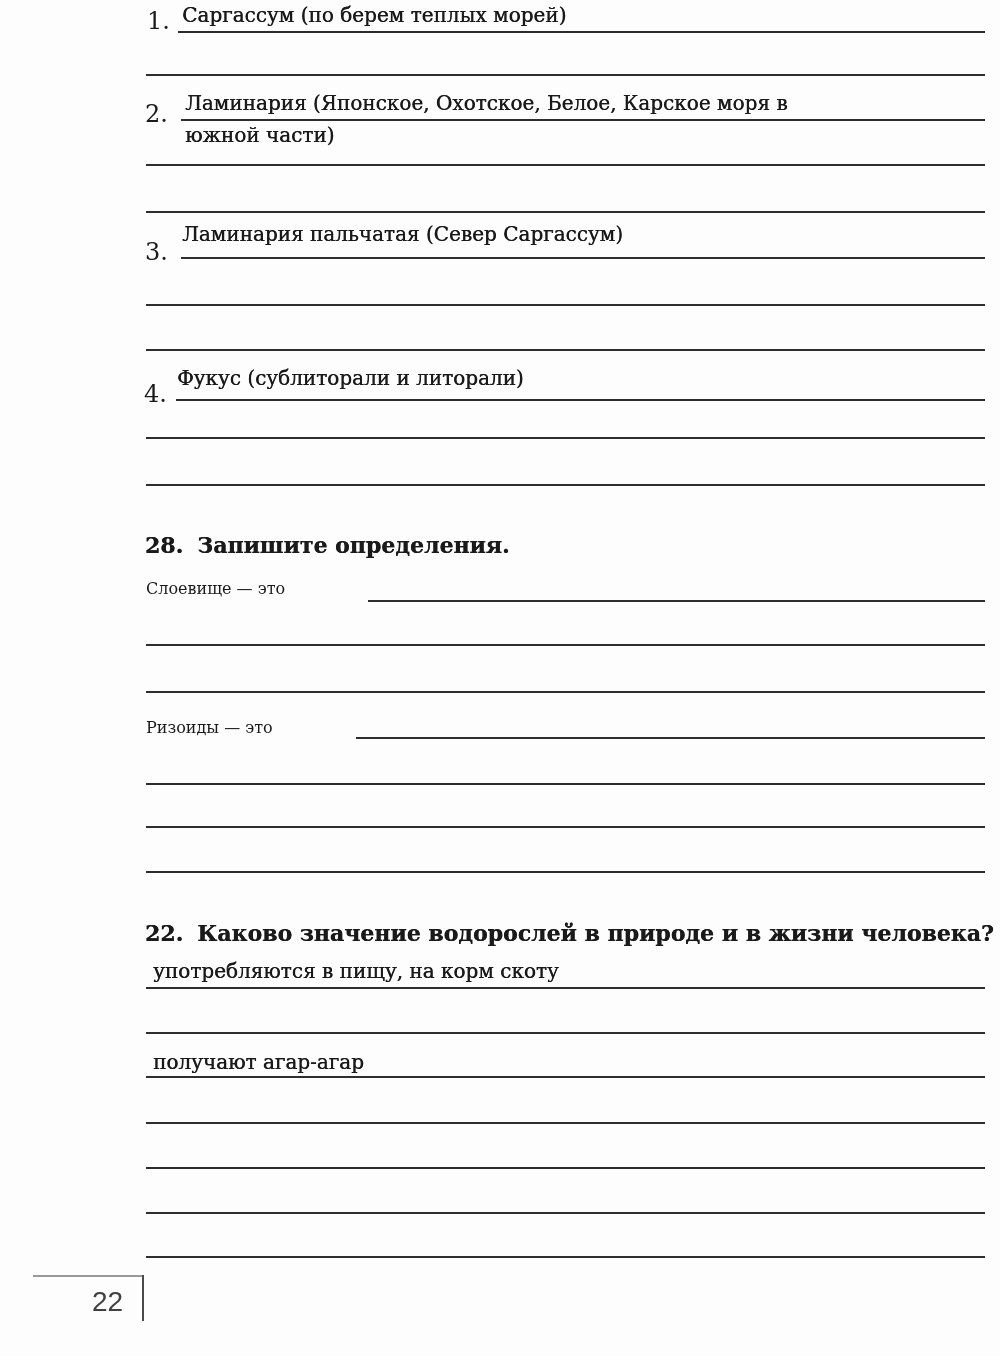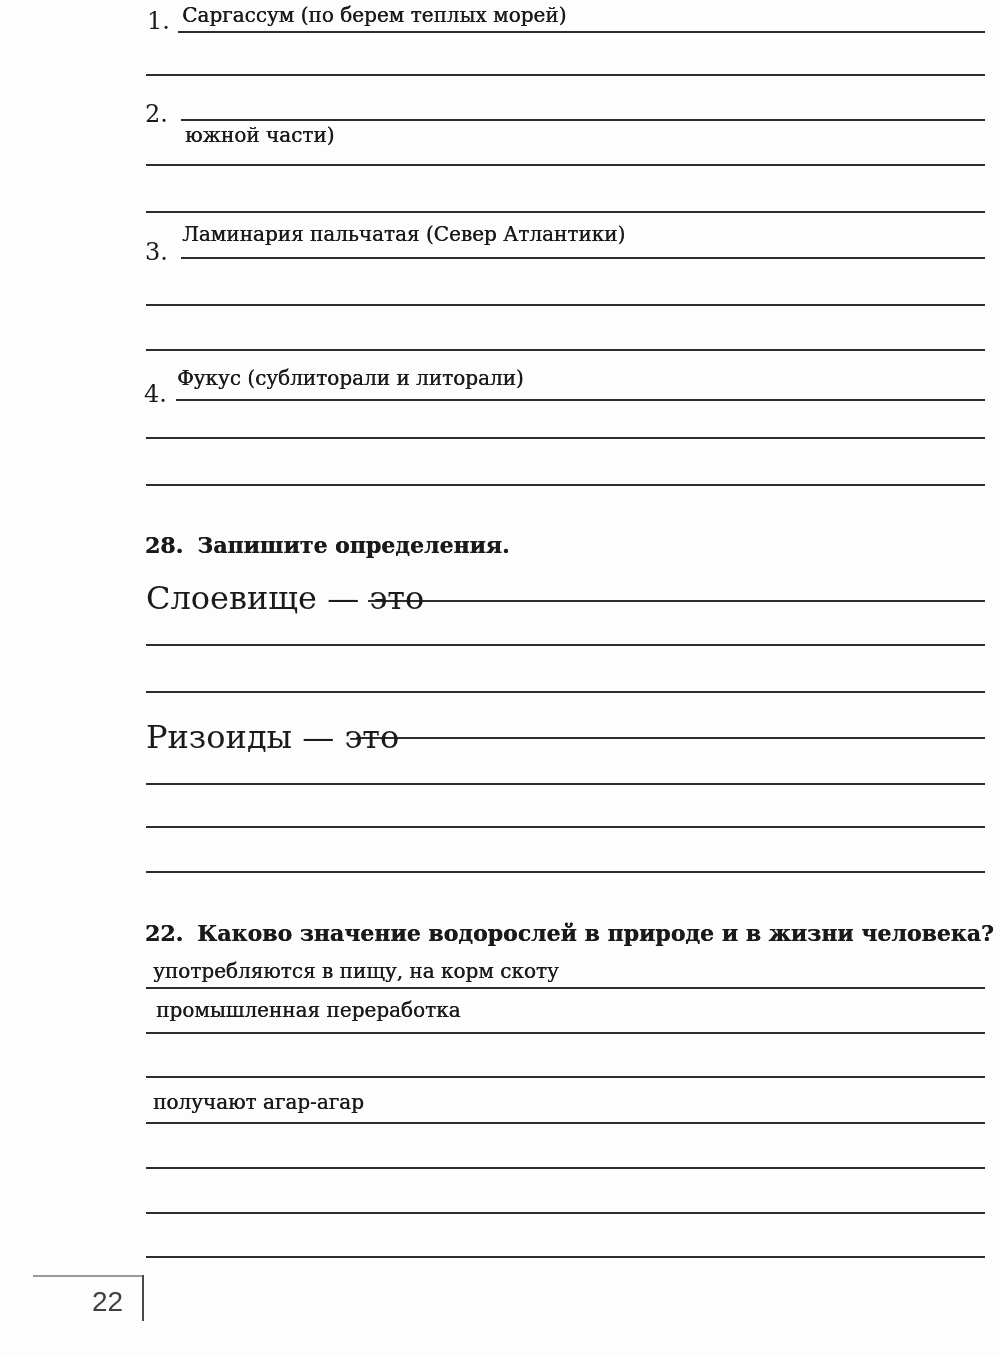--- a/index.html
+++ b/index.html
@@ -19,21 +19,21 @@
     z-index: 1;
   }
   .t {
     position: absolute;
     white-space: nowrap;
     line-height: 1.2;
     z-index: 2;
   }
   .num  { font-size: 24px; }
   .ans  { font-size: 20px; text-shadow: 0.4px 0 0 currentColor; }
-  .lbl  { font-size: 32px; }
+  .lbl  { font-size: 16px; }
   .hd   {
     position: absolute;
     display: flex;
     gap: 14px;
     font-size: 22px;
     font-weight: 700;
     white-space: nowrap;
     z-index: 2;
     text-shadow: 0.3px 0 0 currentColor;
     text-align: right;
@@ -62,27 +62,28 @@
 </head>
 <body>
 
 <div class="sheet">
 
   <span class="t num" style="left:147px; top:7px">1.</span>
   <span class="t ans" style="left:182px; top:3px">Саргассум (по берем теплых морей)</span>
   <div class="ln" style="left:178px; top:31px; width:807px"></div>
   <div class="ln" style="left:146px; top:74px; width:839px"></div>
 
+  <span class="t ans" style="left:185px; top:91px">Ламинария (Японское, Охотское, Белое, Карское моря  в</span>
   <span class="t num" style="left:145px; top:100px">2.</span>
   <div class="ln" style="left:181px; top:119px; width:804px"></div>
   <span class="t ans" style="left:185px; top:123px">южной части)</span>
   <div class="ln" style="left:146px; top:164px; width:839px"></div>
   <div class="ln" style="left:146px; top:211px; width:839px"></div>
 
-  <span class="t ans" style="left:182px; top:222px">Ламинария пальчатая (Север Атлантики)</span>
+  <span class="t ans" style="left:182px; top:222px">Ламинария пальчатая (Север Саргассум)</span>
   <span class="t num" style="left:145px; top:238px">3.</span>
   <div class="ln" style="left:181px; top:257px; width:804px"></div>
   <div class="ln" style="left:146px; top:304px; width:839px"></div>
   <div class="ln" style="left:146px; top:349px; width:839px"></div>
 
   <span class="t ans" style="left:177px; top:366px">Фукус (сублиторали и литорали)</span>
   <span class="t num" style="left:144px; top:380px">4.</span>
   <div class="ln" style="left:176px; top:399px; width:809px"></div>
   <div class="ln" style="left:146px; top:437px; width:839px"></div>
   <div class="ln" style="left:146px; top:484px; width:839px"></div>
@@ -104,26 +105,25 @@
   <div class="ln" style="left:146px; top:871px; width:839px"></div>
 
   <div class="hd" style="left:145px; top:920px">
     <span>22.</span>
     <span>Каково значение водорослей в природе и в жизни человека?</span>
   </div>
 
   <span class="t ans" style="left:153px; top:959px">употребляются в пищу, на корм скоту</span>
   <div class="ln" style="left:146px; top:987px; width:839px"></div>
 
-  <span class="t ans" style="left:156px; top:998px">промышленная переработка</span>
   <div class="ln" style="left:146px; top:1032px; width:839px"></div>
 
   <div class="ln" style="left:146px; top:1076px; width:839px"></div>
 
-  <span class="t ans" style="left:153px; top:1090px">получают агар-агар</span>
+  <span class="t ans" style="left:153px; top:1050px">получают агар-агар</span>
   <div class="ln" style="left:146px; top:1122px; width:839px"></div>
 
   <div class="ln" style="left:146px; top:1167px; width:839px"></div>
   <div class="ln" style="left:146px; top:1212px; width:839px"></div>
   <div class="ln" style="left:146px; top:1256px; width:839px"></div>
 
   <div class="footer-rule" style="left:33px; top:1275px; width:110px"></div>
   <div class="footer-divider" style="left:142px; top:1275px; height:46px"></div>
   <span class="pagenum" style="left:92px; top:1286px">22</span>
 

